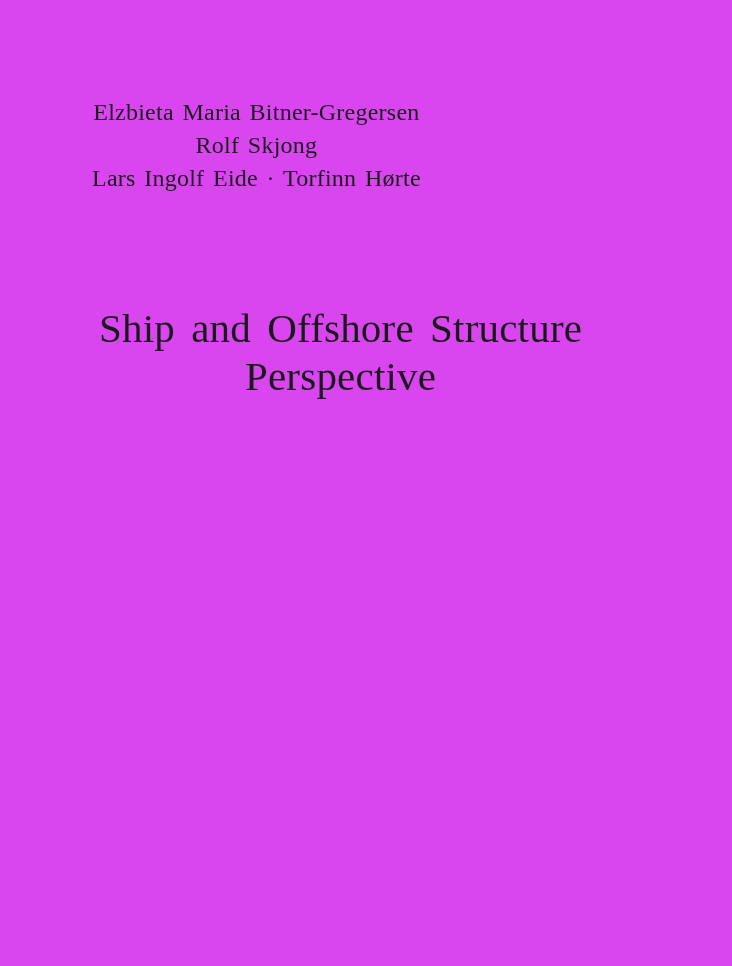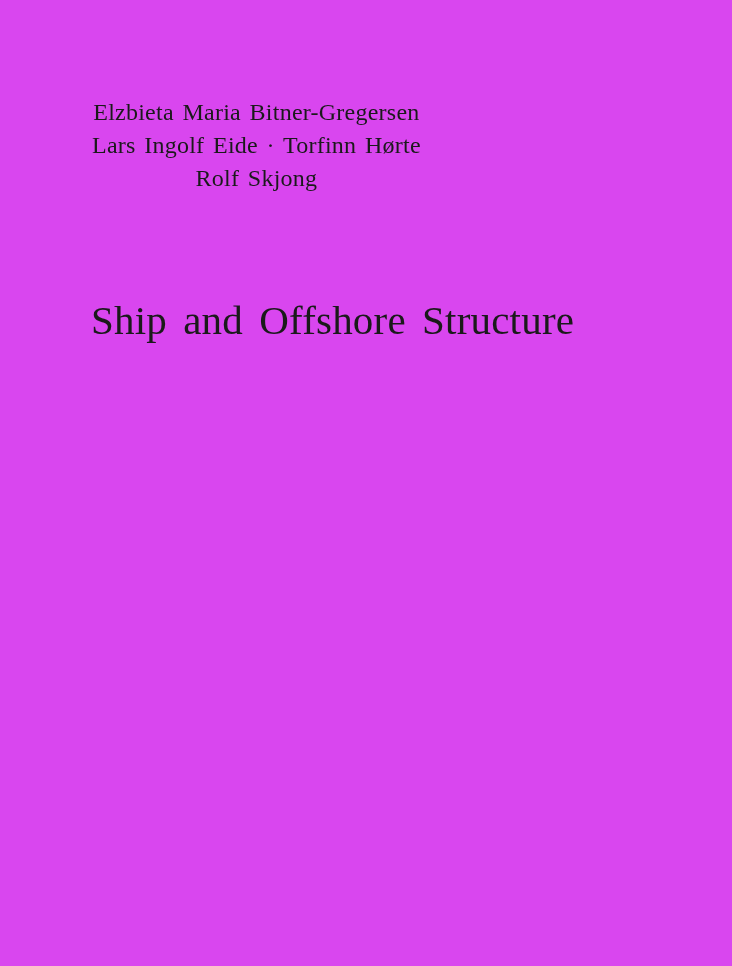--- a/index.html
+++ b/index.html
@@ -26,40 +26,41 @@
     font-size: 24px;
     line-height: 33px;
     letter-spacing: 0.01em;
     word-spacing: 0.10em;
     white-space: nowrap;
   }
   .book-title {
     position: absolute;
     left: 91px;
     top: 296px;
-    margin: 0;
+    margin: 8px;
     font-weight: 400;
     font-size: 41px;
     line-height: 48px;
     letter-spacing: 0.005em;
     word-spacing: 0.14em;
   }
   .title-line {
     display: block;
     white-space: nowrap;
   }
 </style>
 </head>
 <body>
 
 <div class="page">
 
   <div class="author-block">
     <div class="author-line">Elzbieta Maria Bitner-Gregersen</div>
+    <div class="author-line">Rolf Skjong</div>
     <div class="author-line">Lars Ingolf Eide · Torfinn Hørte</div>
-    <div class="author-line">Rolf Skjong</div>
   </div>
 
   <h1 class="book-title">
     <span class="title-line">Ship and Offshore Structure</span>
+    <span class="title-line">Perspective</span>
   </h1>
 
 </div>
 
 </body></html>

